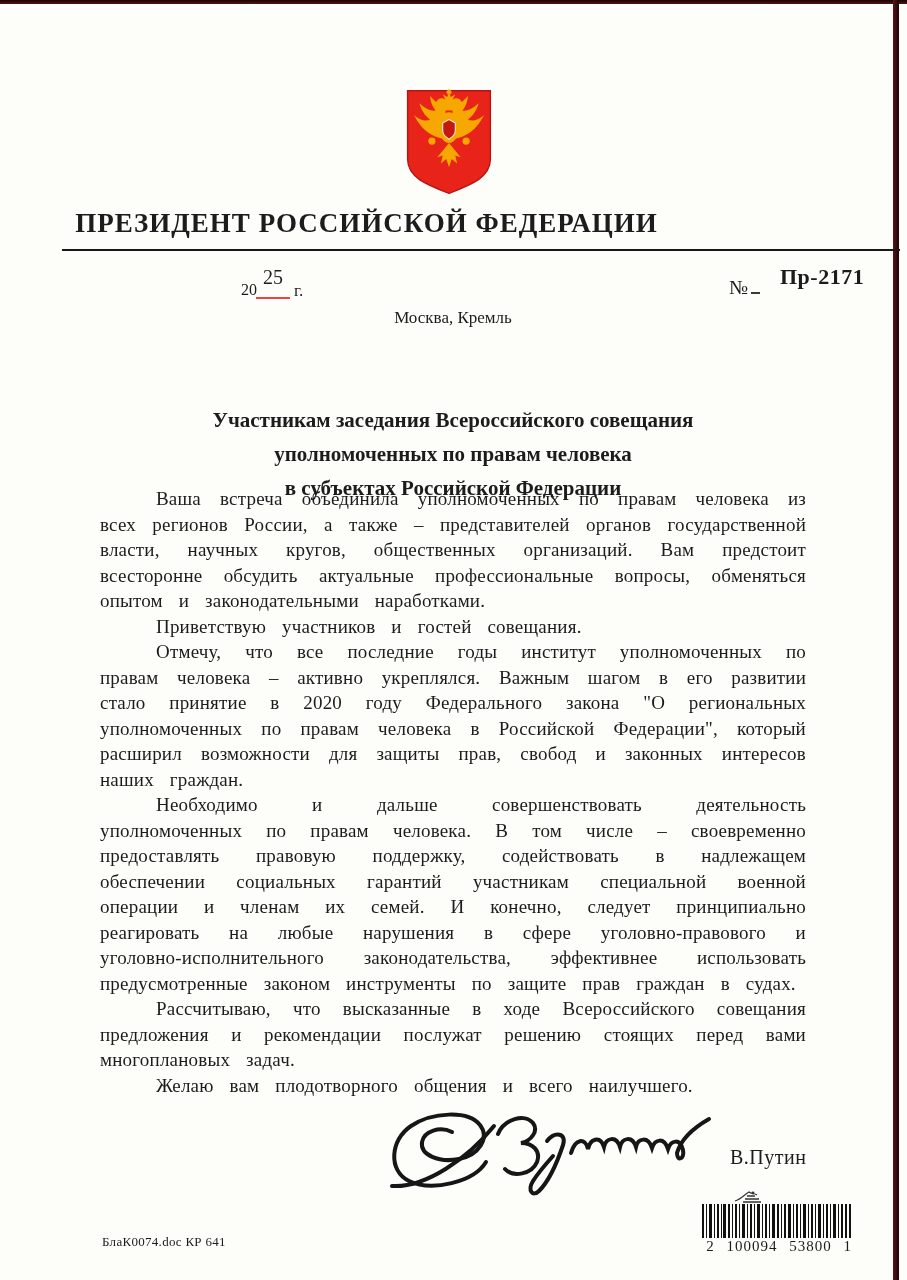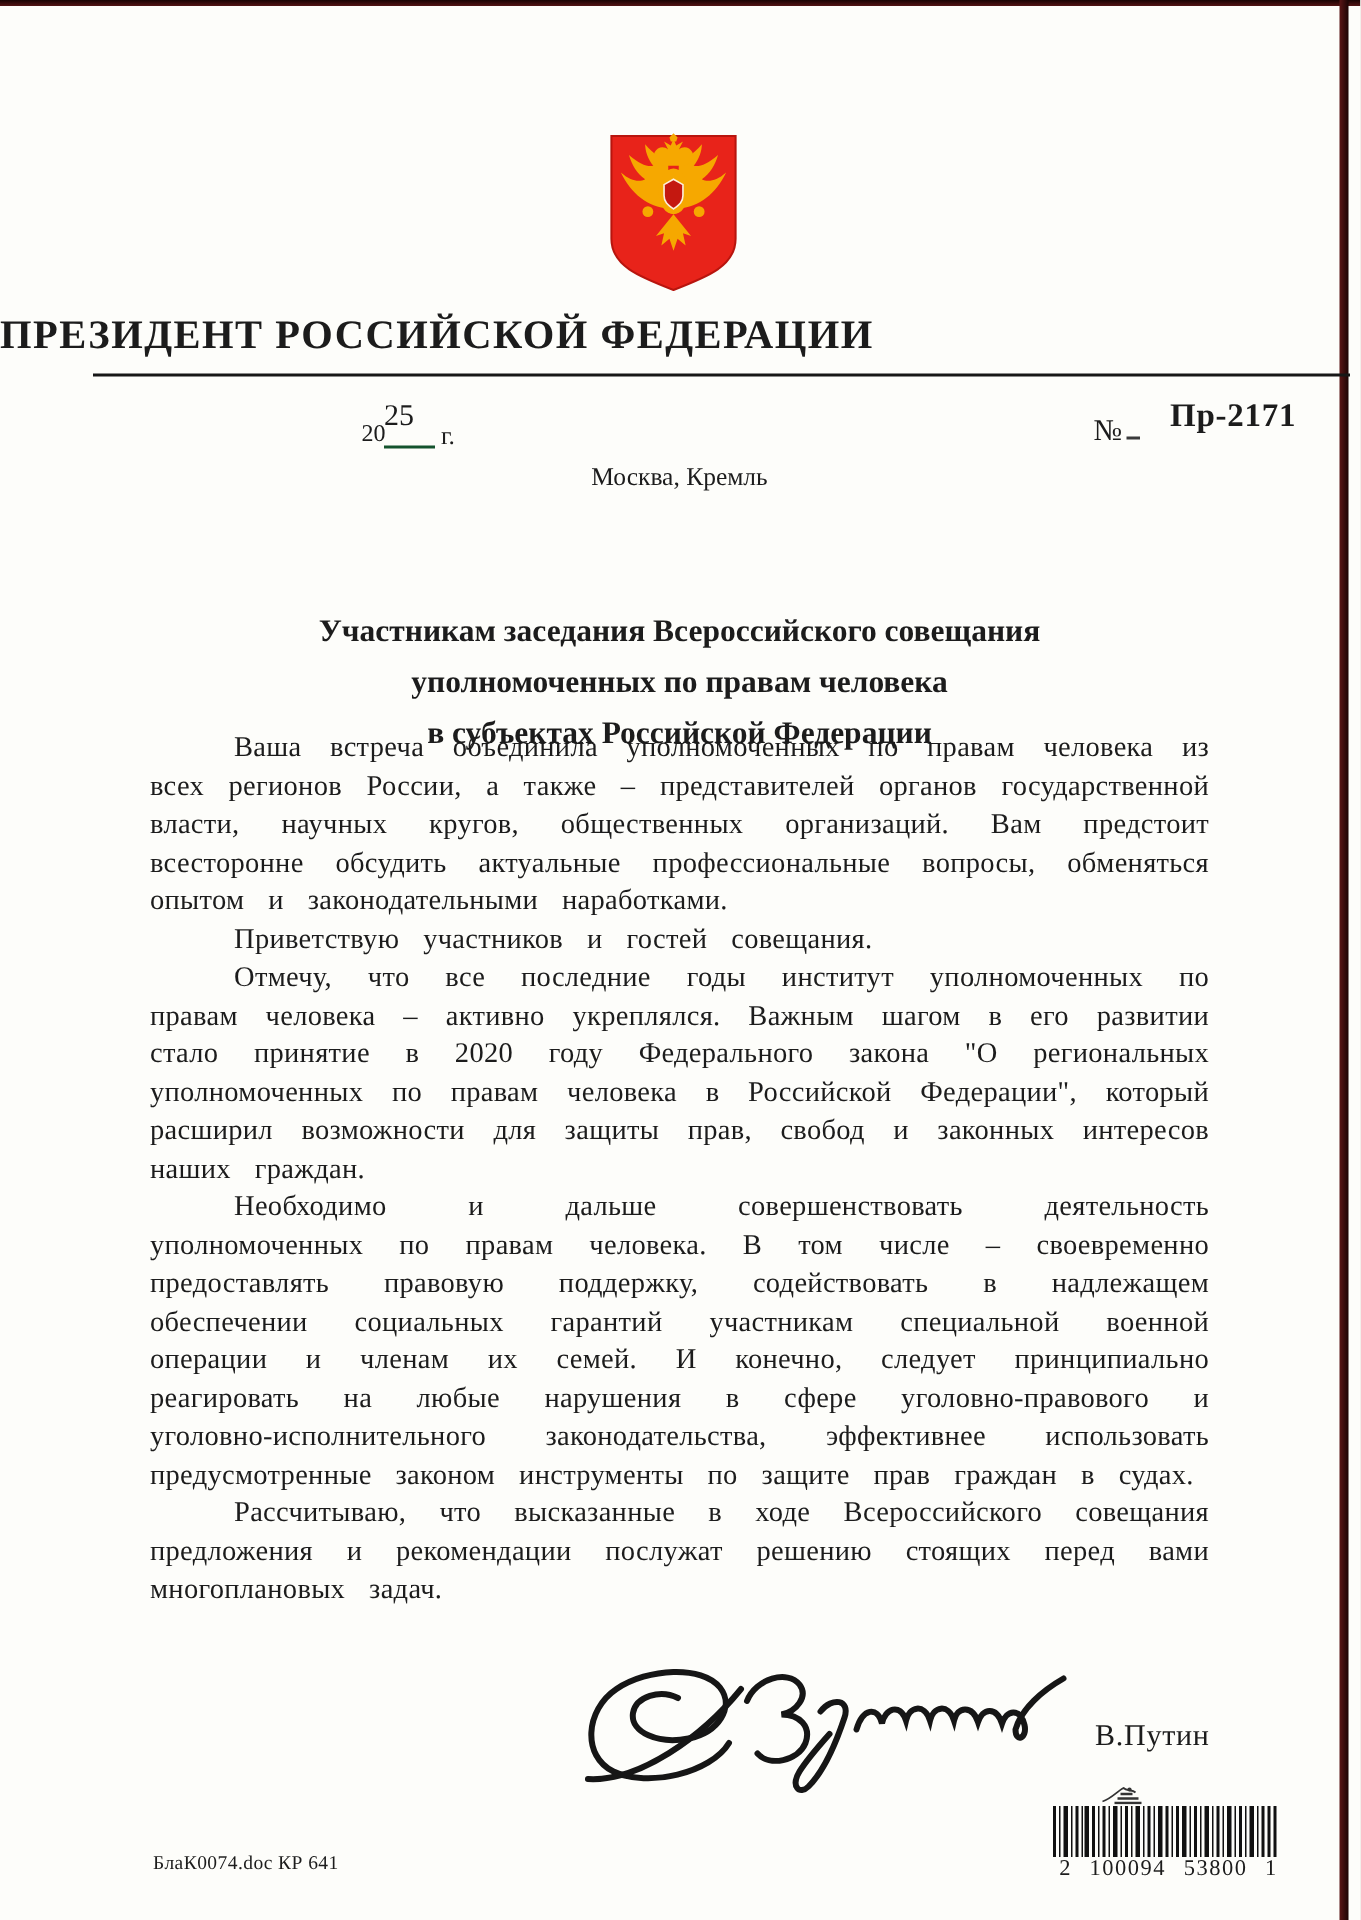--- a/index.html
+++ b/index.html
@@ -7,32 +7,32 @@
     position:relative;width:907px;height:1280px;margin:0 auto;
     background:#fdfdfa;overflow:hidden;
     font-family:"Liberation Serif","DejaVu Serif",serif;color:#1c1c1c;
   }
   .scan-border-top{position:absolute;top:0;left:0;width:907px;height:4px;
     background:linear-gradient(180deg,#190303,#531414);}
   .scan-border-right{position:absolute;top:0;left:893px;width:6px;height:1280px;
     background:linear-gradient(90deg,#5a1616,#1c0404);}
   .emblem{position:absolute;left:404px;top:88px;width:90px;height:108px;}
   .letterhead-title{
-    position:absolute;top:208px;left:0;width:733px;
+    position:absolute;top:208px;left:0;width:733px;text-align:center;
     font-weight:bold;font-size:27px;letter-spacing:1px;white-space:nowrap;
   }
   .letterhead-rule{position:absolute;top:249px;left:62px;width:838px;height:2px;background:#171717;}
   .date-underline-1{
     position:absolute;left:62px;top:268px;width:176px;height:29px;
     border-bottom:2px solid #272727;text-align:center;font-size:20px;
   }
   .date-century{position:absolute;left:241px;top:281px;font-size:16px;}
   .date-underline-2{
     position:absolute;left:256px;top:266px;width:34px;height:31px;
-    border-bottom:2px solid #14532d;text-align:left;font-size:20px;
+    border-bottom:2px solid #ef4444;text-align:center;font-size:20px;
   }
   .date-era{position:absolute;left:294px;top:281px;font-size:17px;}
   .number-sign{position:absolute;left:729px;top:276px;font-size:20px;}
   .number-sign::after{content:"";display:inline-block;width:9px;height:14px;
     border-bottom:2px solid #3a3a3a;margin-left:3px;}
   .number-value{position:absolute;left:780px;top:264px;font-size:22px;font-weight:bold;letter-spacing:.5px;}
   .place-line{position:absolute;left:100px;top:308px;width:706px;text-align:center;font-size:17px;}
   .addressee{
     position:absolute;left:100px;top:372px;width:706px;text-align:center;
     font-weight:bold;font-size:21px;line-height:34px;white-space:pre-line;margin-top:31px;
@@ -90,20 +90,21 @@
   <div class="addressee">Участникам заседания Всероссийского совещания
 уполномоченных по правам человека
 в субъектах Российской Федерации</div>
 
   <div class="body-text">
     <p>Ваша встреча объединила уполномоченных по правам человека из всех регионов России, а также – представителей органов государственной власти, научных кругов, общественных организаций. Вам предстоит всесторонне обсудить актуальные профессиональные вопросы, обменяться опытом и законодательными наработками.</p>
     <p>Приветствую участников и гостей совещания.</p>
     <p>Отмечу, что все последние годы институт уполномоченных по правам человека – активно укреплялся. Важным шагом в его развитии стало принятие в 2020 году Федерального закона "О региональных уполномоченных по правам человека в Российской Федерации", который расширил возможности для защиты прав, свобод и законных интересов наших граждан.</p>
     <p>Необходимо и дальше совершенствовать деятельность уполномоченных по правам человека. В том числе – своевременно предоставлять правовую поддержку, содействовать в надлежащем обеспечении социальных гарантий участникам специальной военной операции и членам их семей. И конечно, следует принципиально реагировать на любые нарушения в сфере уголовно-правового и уголовно-исполнительного законодательства, эффективнее использовать предусмотренные законом инструменты по защите прав граждан в судах.</p>
     <p>Рассчитываю, что высказанные в ходе Всероссийского совещания предложения и рекомендации послужат решению стоящих перед вами многоплановых задач.</p>
+    <p>Желаю вам плодотворного общения и всего наилучшего.</p>
   </div>
 
   <svg class="signature" viewBox="0 0 334 104" xmlns="http://www.w3.org/2000/svg" fill="none" stroke="#161616" stroke-width="4" stroke-linecap="round">
     <path d="M104,66 C92,86 50,96 27,85 C6,75 8,44 29,30 C50,16 86,14 98,29 C108,42 97,59 77,63 C57,67 38,59 40,46 C42,35 58,30 70,36"></path>
     <path d="M10,90 C44,92 86,62 112,30"></path>
     <path d="M116,38 C122,23 143,17 151,27 C157,35 149,45 139,47 C151,47 159,55 155,66 C150,78 131,82 123,73"></path>
     <path d="M165,45 C173,35 185,37 181,49 C175,67 167,85 157,95 C151,101 145,95 151,85 C156,77 163,69 171,60"></path>
     <path d="M189,57 C193,43 203,41 206,53 C208,43 218,39 222,51 C224,42 234,39 238,51 C240,42 250,39 254,51 C256,42 266,40 270,52 C273,43 282,41 286,53 C289,44 298,42 301,54 C303,63 295,66 295,57 C299,43 313,31 327,23"></path>
   </svg>
   <div class="signature-name">В.Путин</div>

